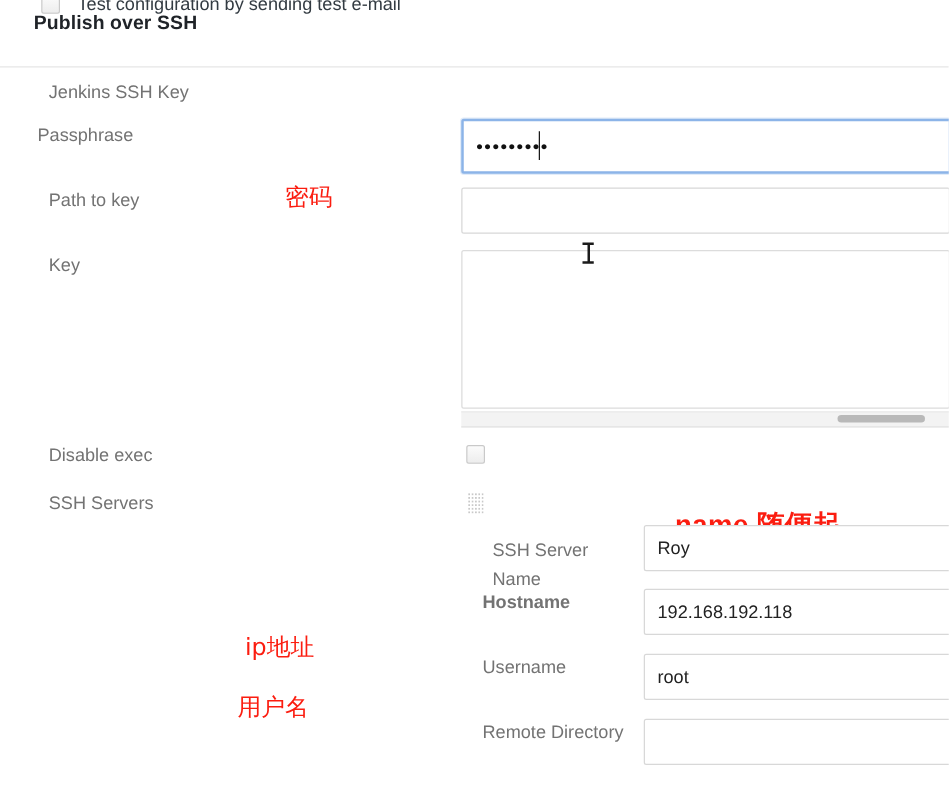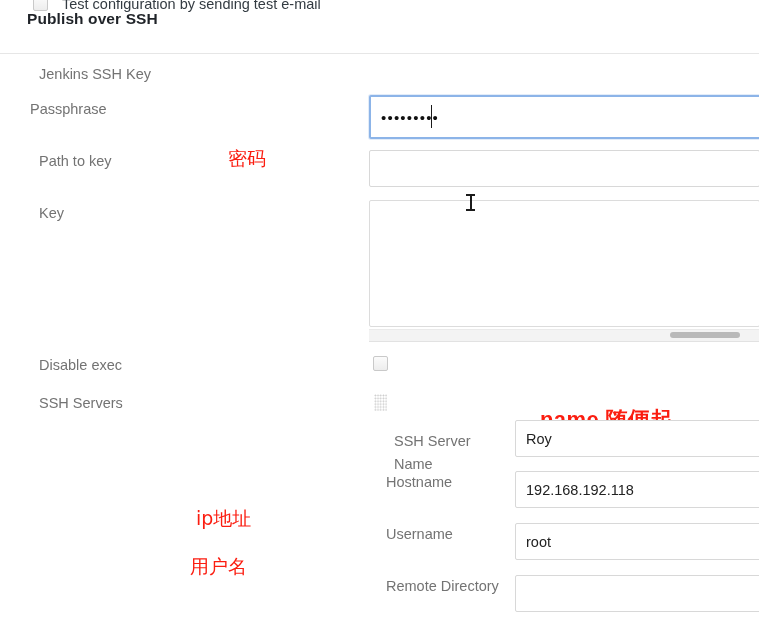--- a/index.html
+++ b/index.html
@@ -221,21 +221,21 @@
 <div class="abs flabel" style="left:39px; top:394px;">SSH Servers</div>
 
 <div class="abs" id="ssh-server-drag-handle"></div>
 
 <div class="abs flabel" style="left:394px; top:394px; width:105px; white-space:normal; line-height:23px;margin-top:36px;">SSH Server Name</div>
 
 <div class="abs annot" id="annot-name">name 随便起</div>
 
 <input class="abs tinput" style="left: 515px; top: 420px; width: 246px; height: 37px;" id="ssh-server-name-input" value="Roy">
 
-<div class="abs flabel" style="left:386px; top:473px;">Hostname</div>
+<div class="abs flabel" style="left:386px; top:473px;font-weight:bold;">Hostname</div>
 <input class="abs tinput" style="left: 515px; top: 471px; width: 246px; height: 37px;" id="hostname-input" value="192.168.192.118">
 <div class="abs annot annot-cn" id="annot-ip">ip地址</div>
 
 <div class="abs flabel" style="left:386px; top:525px;">Username</div>
 <input class="abs tinput" style="left: 515px; top: 523px; width: 246px; height: 37px;" id="username-input" value="root">
 <div class="abs annot annot-cn" id="annot-user">用户名</div>
 
 <div class="abs flabel" style="left:386px; top:577px;text-align:right;">Remote Directory</div>
 <input class="abs tinput" style="left: 515px; top: 575px; width: 246px; height: 37px;" id="remote-directory-input" value="">
 

